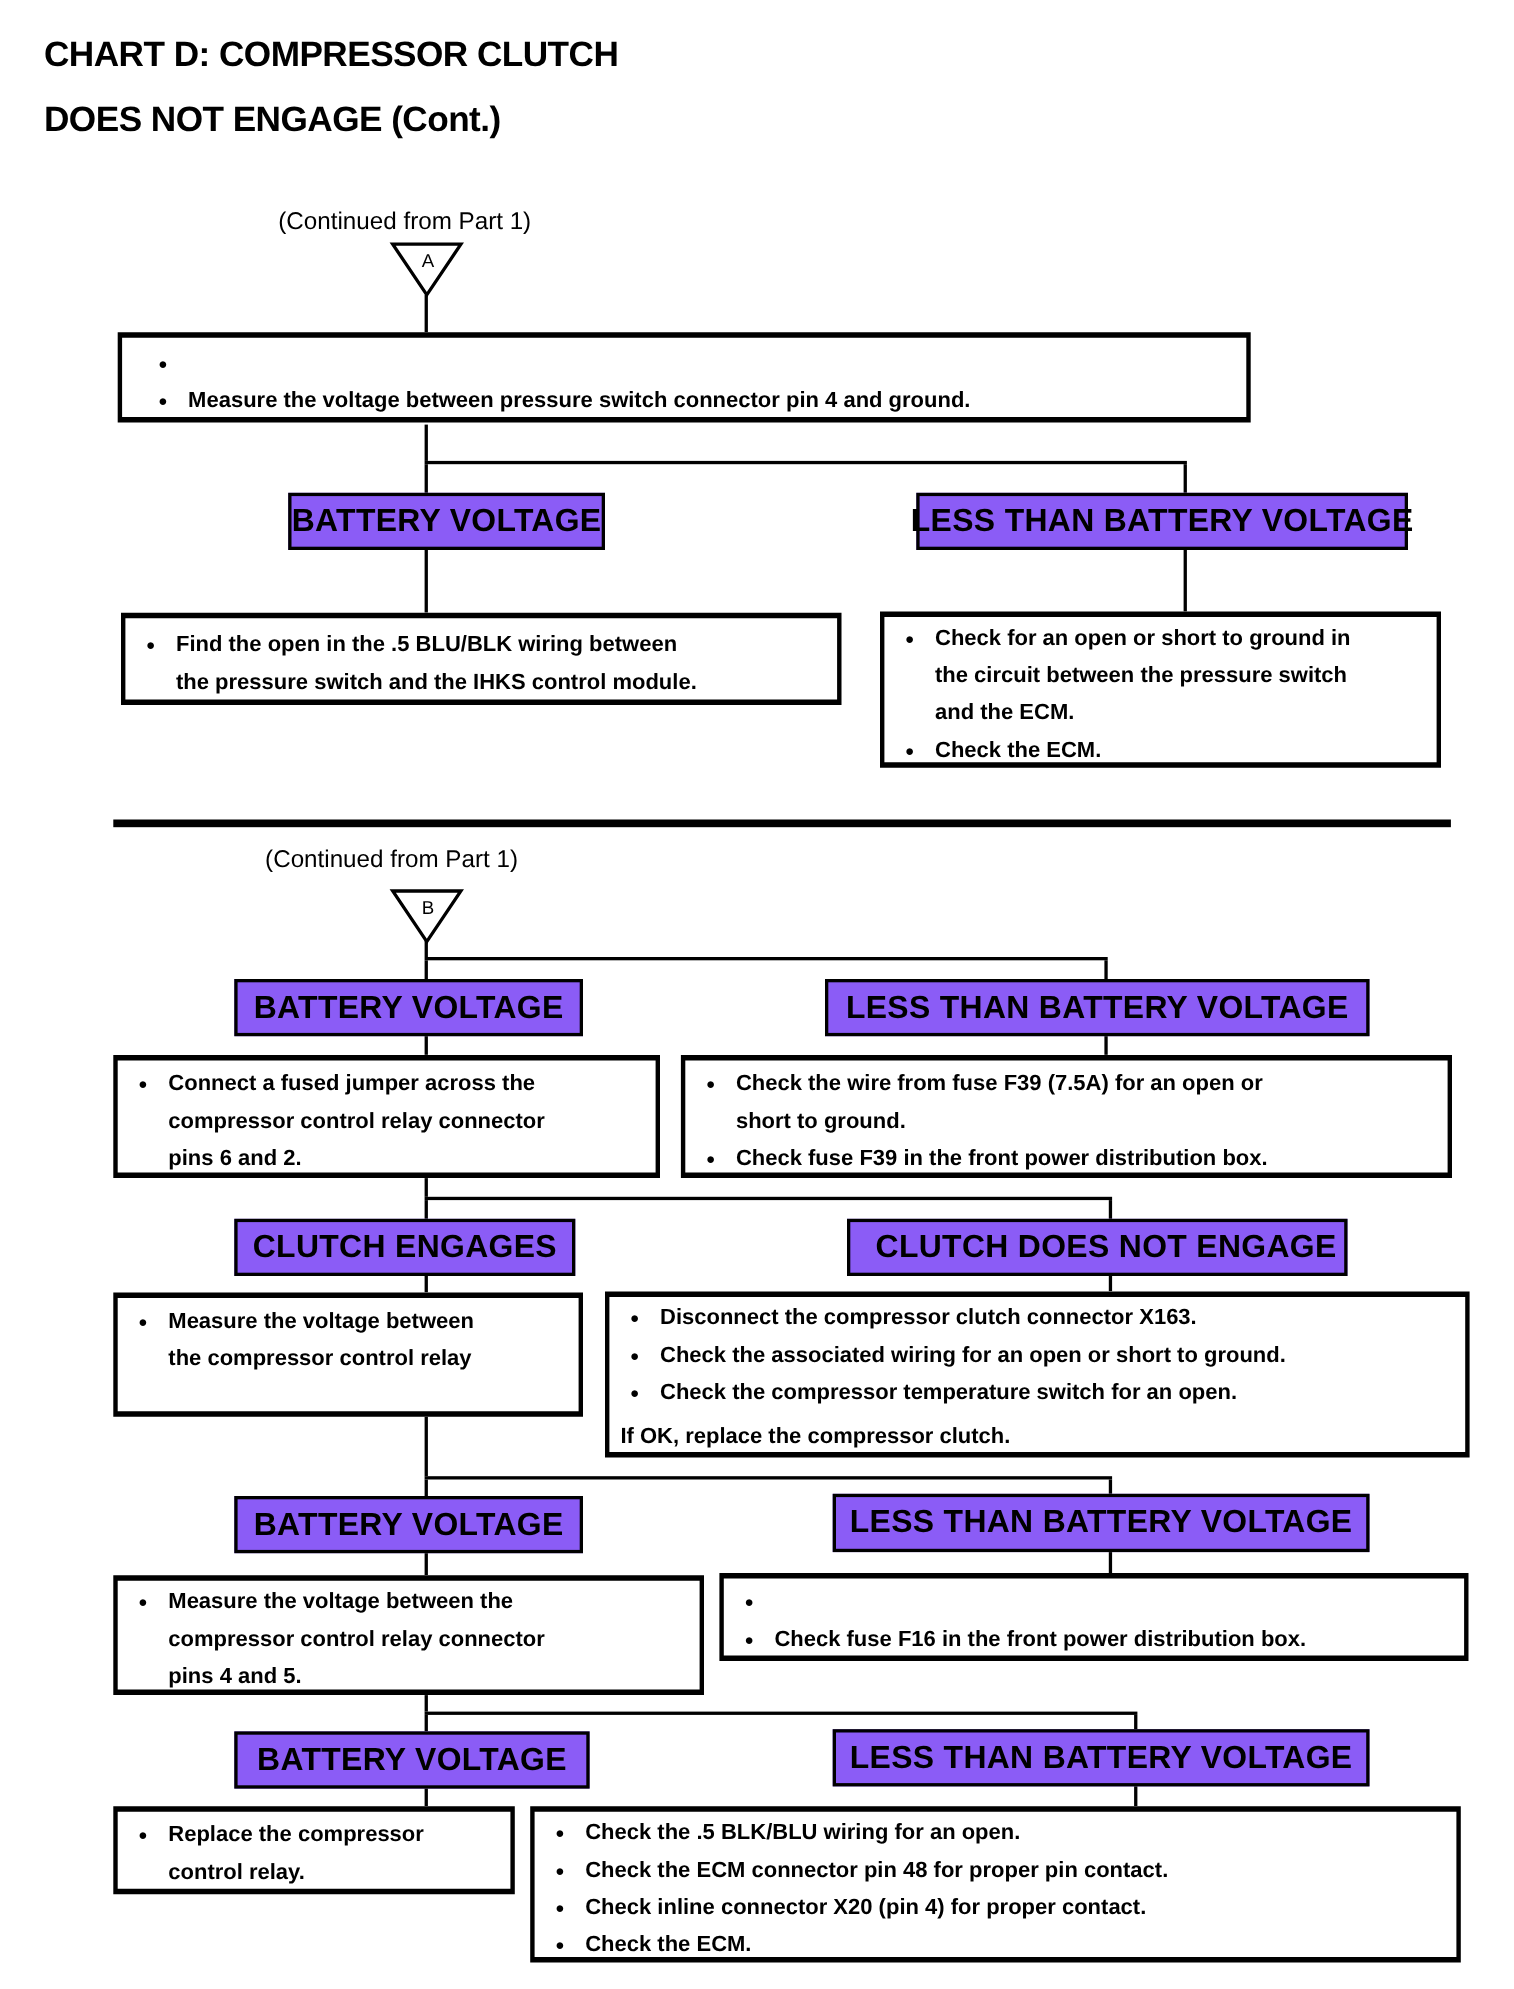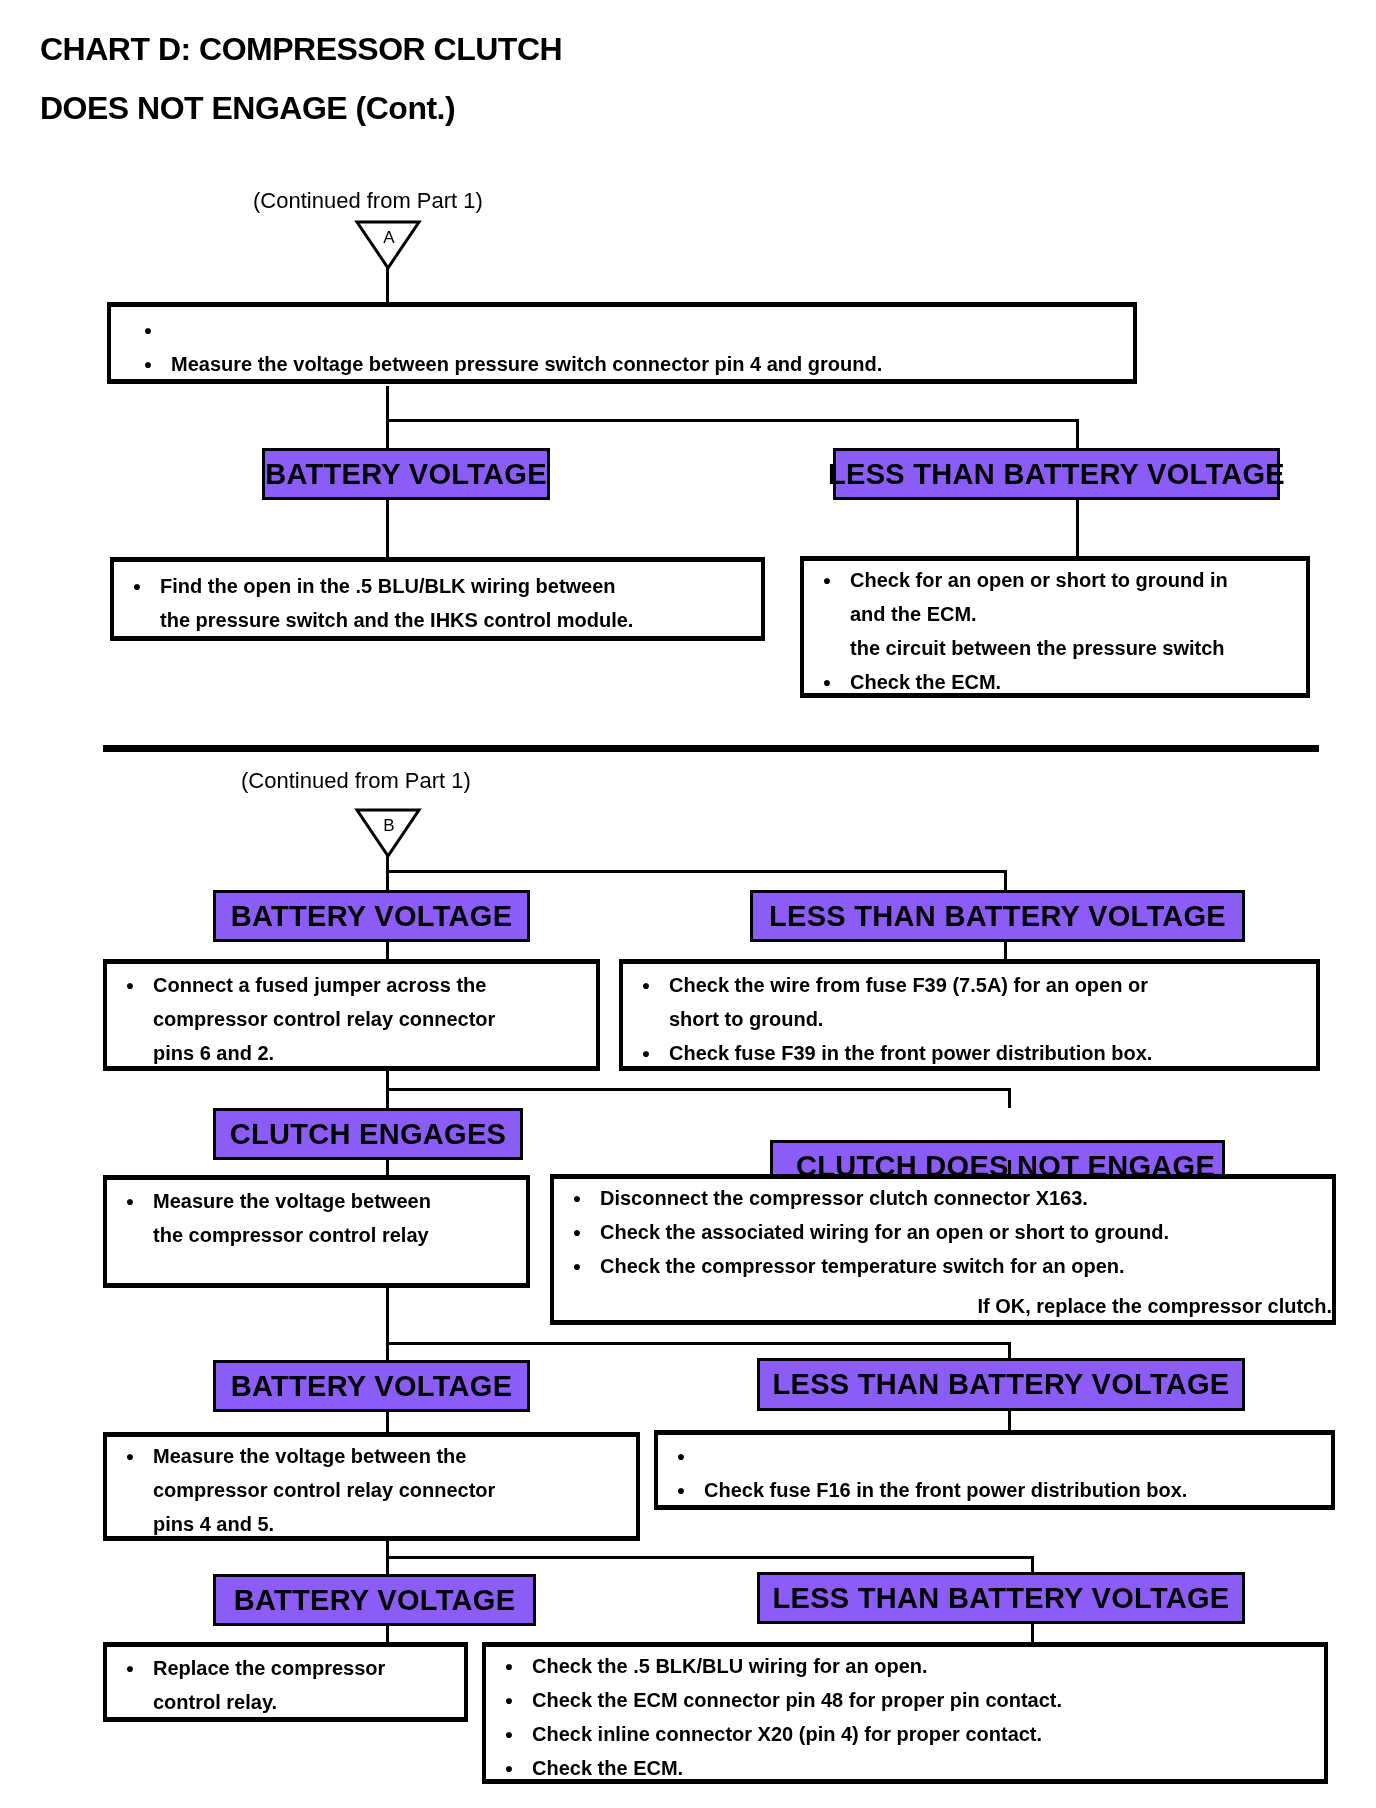--- a/index.html
+++ b/index.html
@@ -32,21 +32,21 @@
     font-size:20px;font-weight:700;line-height:34px;
   }
   .abox.pad{padding-left:14px;}
   .ln{display:flex;align-items:flex-start;}
   .blt{
     display:inline-block;width:46px;min-width:46px;text-align:center;
     font-size:14px;line-height:34px;
   }
   .ln.cont2{padding-left:46px;}
   .tx{white-space:nowrap;}
-  .note{padding-left:28px;margin-top:6px;white-space:nowrap;text-align:right;}
+  .note{padding-left:10px;margin-top:6px;white-space:nowrap;}
 </style>
 </head>
 <body>
 
 <div class="page">
 
   <div class="title">
     <div>CHART D: COMPRESSOR CLUTCH</div>
     <div>DOES NOT ENGAGE (Cont.)</div>
   </div>
@@ -90,24 +90,24 @@
         <span class="tx">the pressure switch and the IHKS control module.</span>
       </div>
   </div>
 
   <div class="abox" style="left:800px;top:556px;width:510px;height:142px;padding-top:2px;">
     <div class="ln">
         <span class="blt">●</span>
         <span class="tx">Check for an open or short to ground in</span>
       </div>
     <div class="ln cont2">
+        <span class="tx">the circuit between the pressure switch</span>
+      </div>
+    <div class="ln cont2">
         <span class="tx">and the ECM.</span>
-      </div>
-    <div class="ln cont2">
-        <span class="tx">the circuit between the pressure switch</span>
       </div>
     <div class="ln">
         <span class="blt">●</span>
         <span class="tx">Check the ECM.</span>
       </div>
   </div>
 
   <div class="divider" style="left:103px;top:745px;width:1216px;"></div>
 
   <div class="cont" style="left:241px;top:768px;">(Continued from Part 1)</div>
@@ -154,21 +154,21 @@
         <span class="tx">Check fuse F39 in the front power distribution box.</span>
       </div>
   </div>
 
   <div class="v" style="left:386px;top:1071px;height:17px;"></div>
   <div class="h" style="left:386px;top:1088px;width:625px;"></div>
   <div class="v" style="left:386px;top:1091px;height:17px;"></div>
   <div class="v" style="left:1008px;top:1091px;height:17px;"></div>
 
   <div class="lbox" style="left:213px;top:1108px;width:310px;height:52px;">CLUTCH ENGAGES</div>
-  <div class="lbox" style="left:770px;top:1140px;width:455px;height:52px;padding-left:16px;">CLUTCH DOES NOT ENGAGE</div>
+  <div class="lbox" style="left:770px;top:1108px;width:455px;height:52px;padding-left:16px;">CLUTCH DOES NOT ENGAGE</div>
 
   <div class="v" style="left:386px;top:1160px;height:15px;"></div>
   <div class="v" style="left:1008px;top:1160px;height:14px;"></div>
 
   <div class="abox" style="left:103px;top:1175px;width:427px;height:113px;padding-top:4px;">
     <div class="ln">
         <span class="blt">●</span>
         <span class="tx">Measure the voltage between</span>
       </div>
     <div class="ln cont2">

